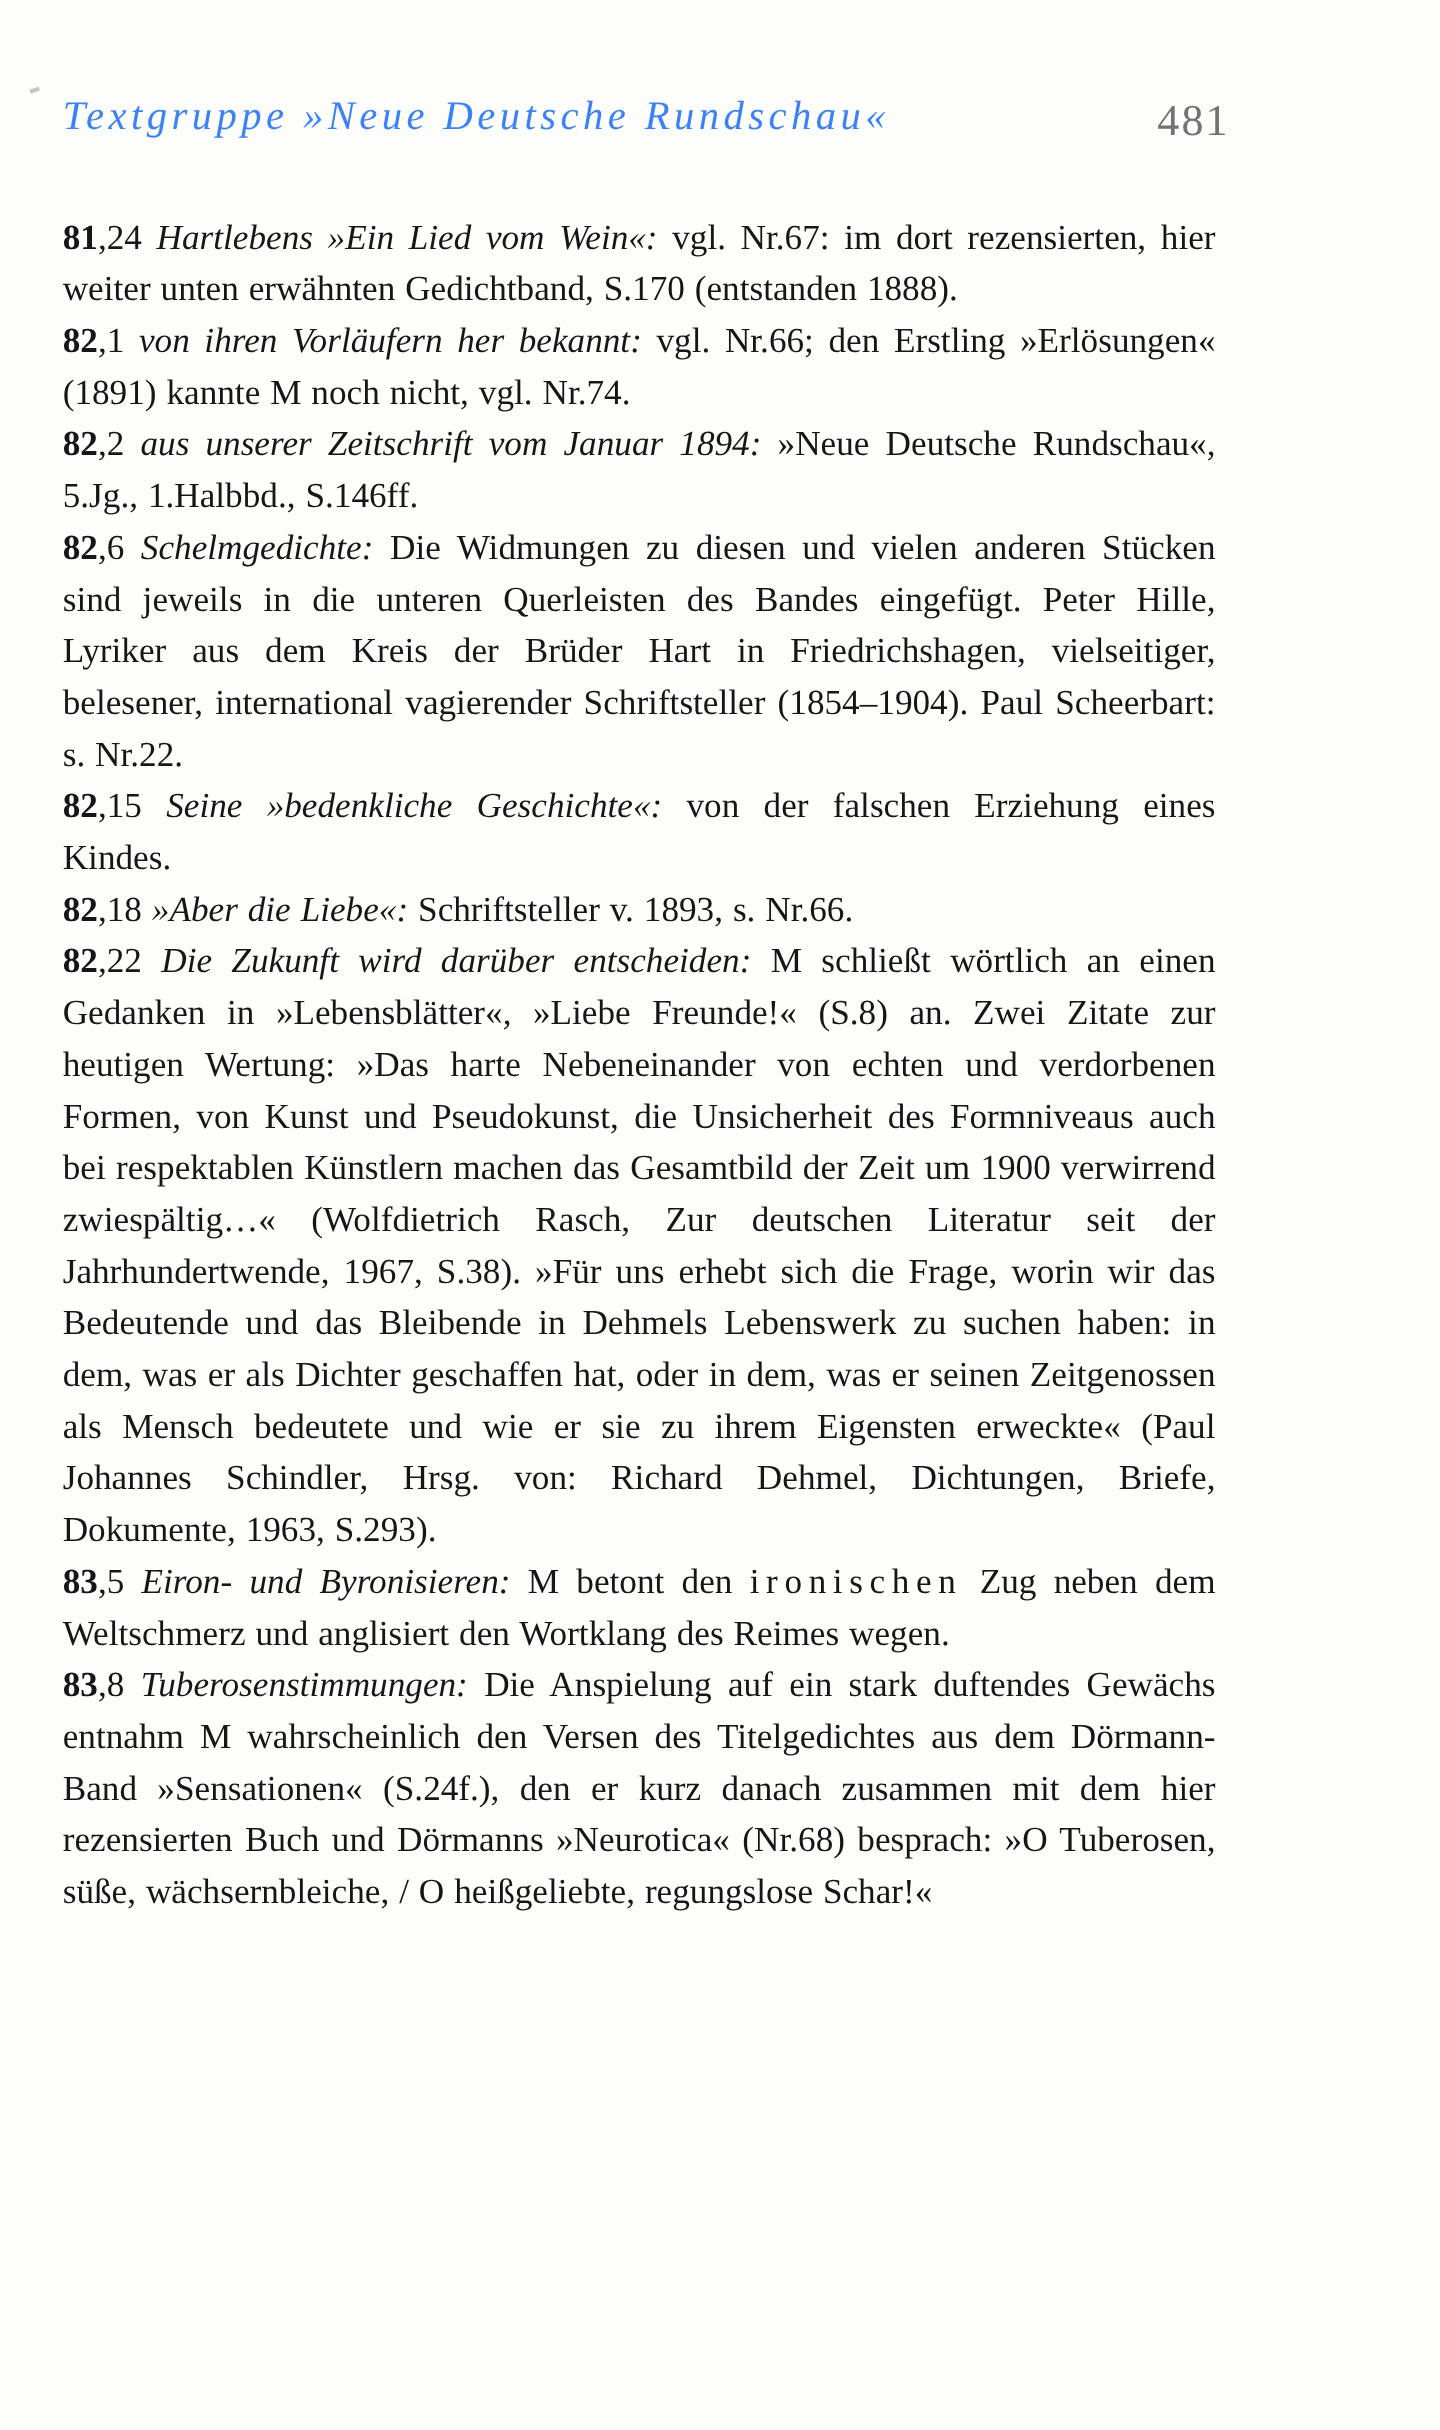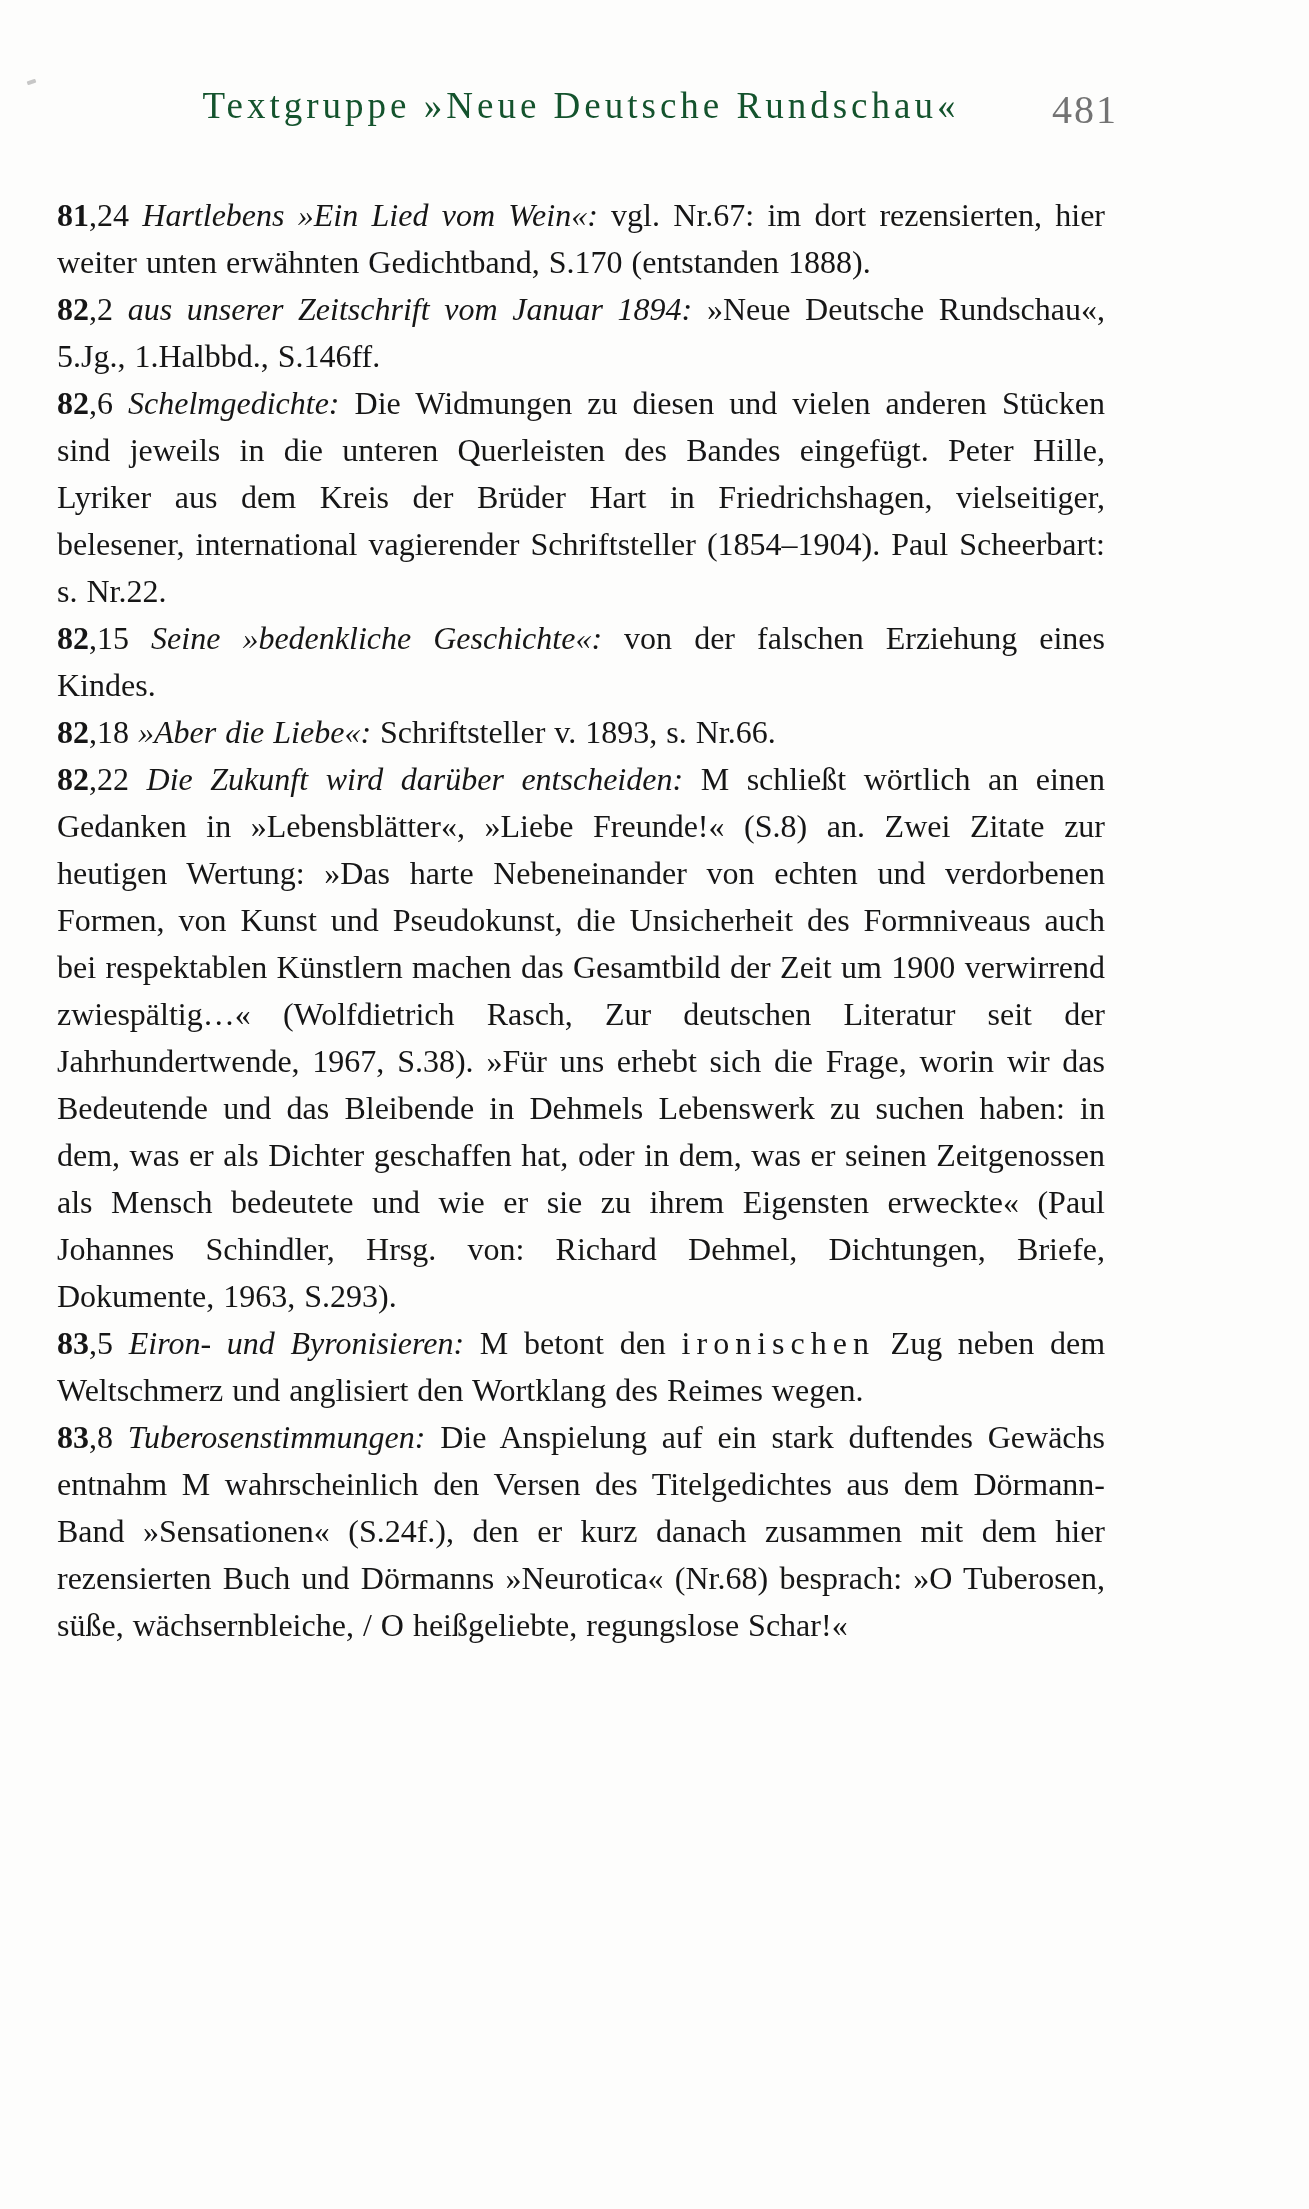--- a/index.html
+++ b/index.html
@@ -26,24 +26,25 @@
     background: #9a9a9a;
     opacity: 0.55;
     transform: rotate(-18deg);
     border-radius: 1px;
   }
   .running-head {
     position: absolute;
     top: 84px;
     left: 57px;
     width: 1048px;
-    text-align: center;
+    text-align: left;
+    font-style: italic;
     font-size: 37px;
     letter-spacing: 4px;
-    color: #14532d;
+    color: #3b82f6;
     white-space: nowrap;
   }
   .page-number {
     position: absolute;
     top: 86px;
     left: 1052px;
     width: 80px;
     text-align: left;
     font-size: 40px;
     letter-spacing: 2px;
@@ -87,20 +88,23 @@
   <div class="running-head">Textgruppe »Neue Deutsche Rundschau«</div>
 
   <div class="page-number">481</div>
 
   <div class="content">
 
     <p class="entry"><b class="ref">81</b><span class="loc">,24</span>
       <i class="lemma">Hartlebens »Ein Lied vom Wein«:</i>
       <span class="body">vgl. Nr.67: im dort rezensierten, hier weiter unten erwähnten Gedichtband, S.170 (entstanden 1888).</span></p>
 
+    <p class="entry"><b class="ref">82</b><span class="loc">,1</span>
+      <i class="lemma">von ihren Vorläufern her bekannt:</i>
+      <span class="body">vgl. Nr.66; den Erstling »Erlösungen« (1891) kannte M noch nicht, vgl. Nr.74.</span></p>
 
     <p class="entry"><b class="ref">82</b><span class="loc">,2</span>
       <i class="lemma">aus unserer Zeitschrift vom Januar 1894:</i>
       <span class="body">»Neue Deutsche Rundschau«, 5.Jg., 1.Halbbd., S.146ff.</span></p>
 
     <p class="entry"><b class="ref">82</b><span class="loc">,6</span>
       <i class="lemma">Schelmgedichte:</i>
       <span class="body">Die Widmungen zu diesen und vielen anderen Stücken sind jeweils in die unteren Querleisten des Bandes eingefügt. Peter Hille, Lyriker aus dem Kreis der Brüder Hart in Friedrichshagen, vielseitiger, belesener, international vagierender Schriftsteller (1854–1904). Paul Scheerbart: s. Nr.22.</span></p>
 
     <p class="entry"><b class="ref">82</b><span class="loc">,15</span>

